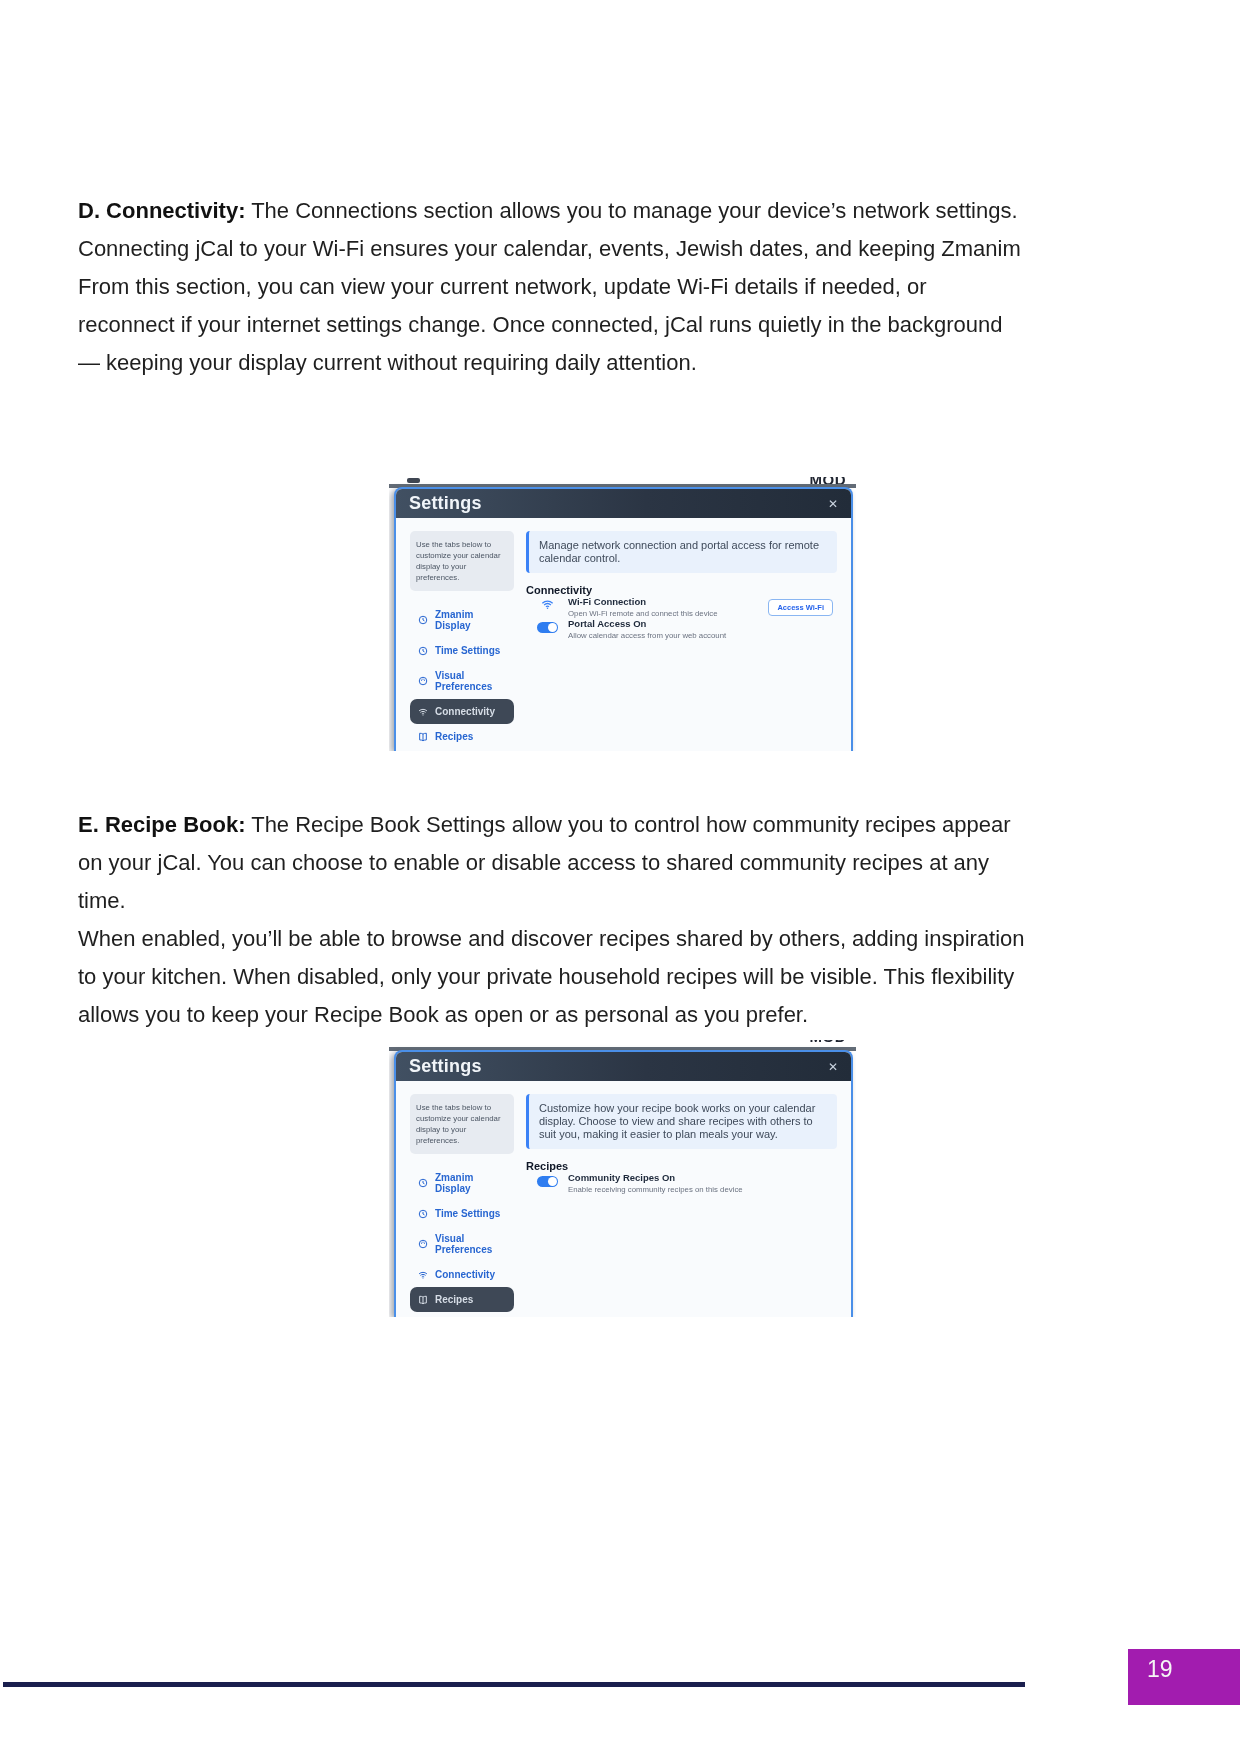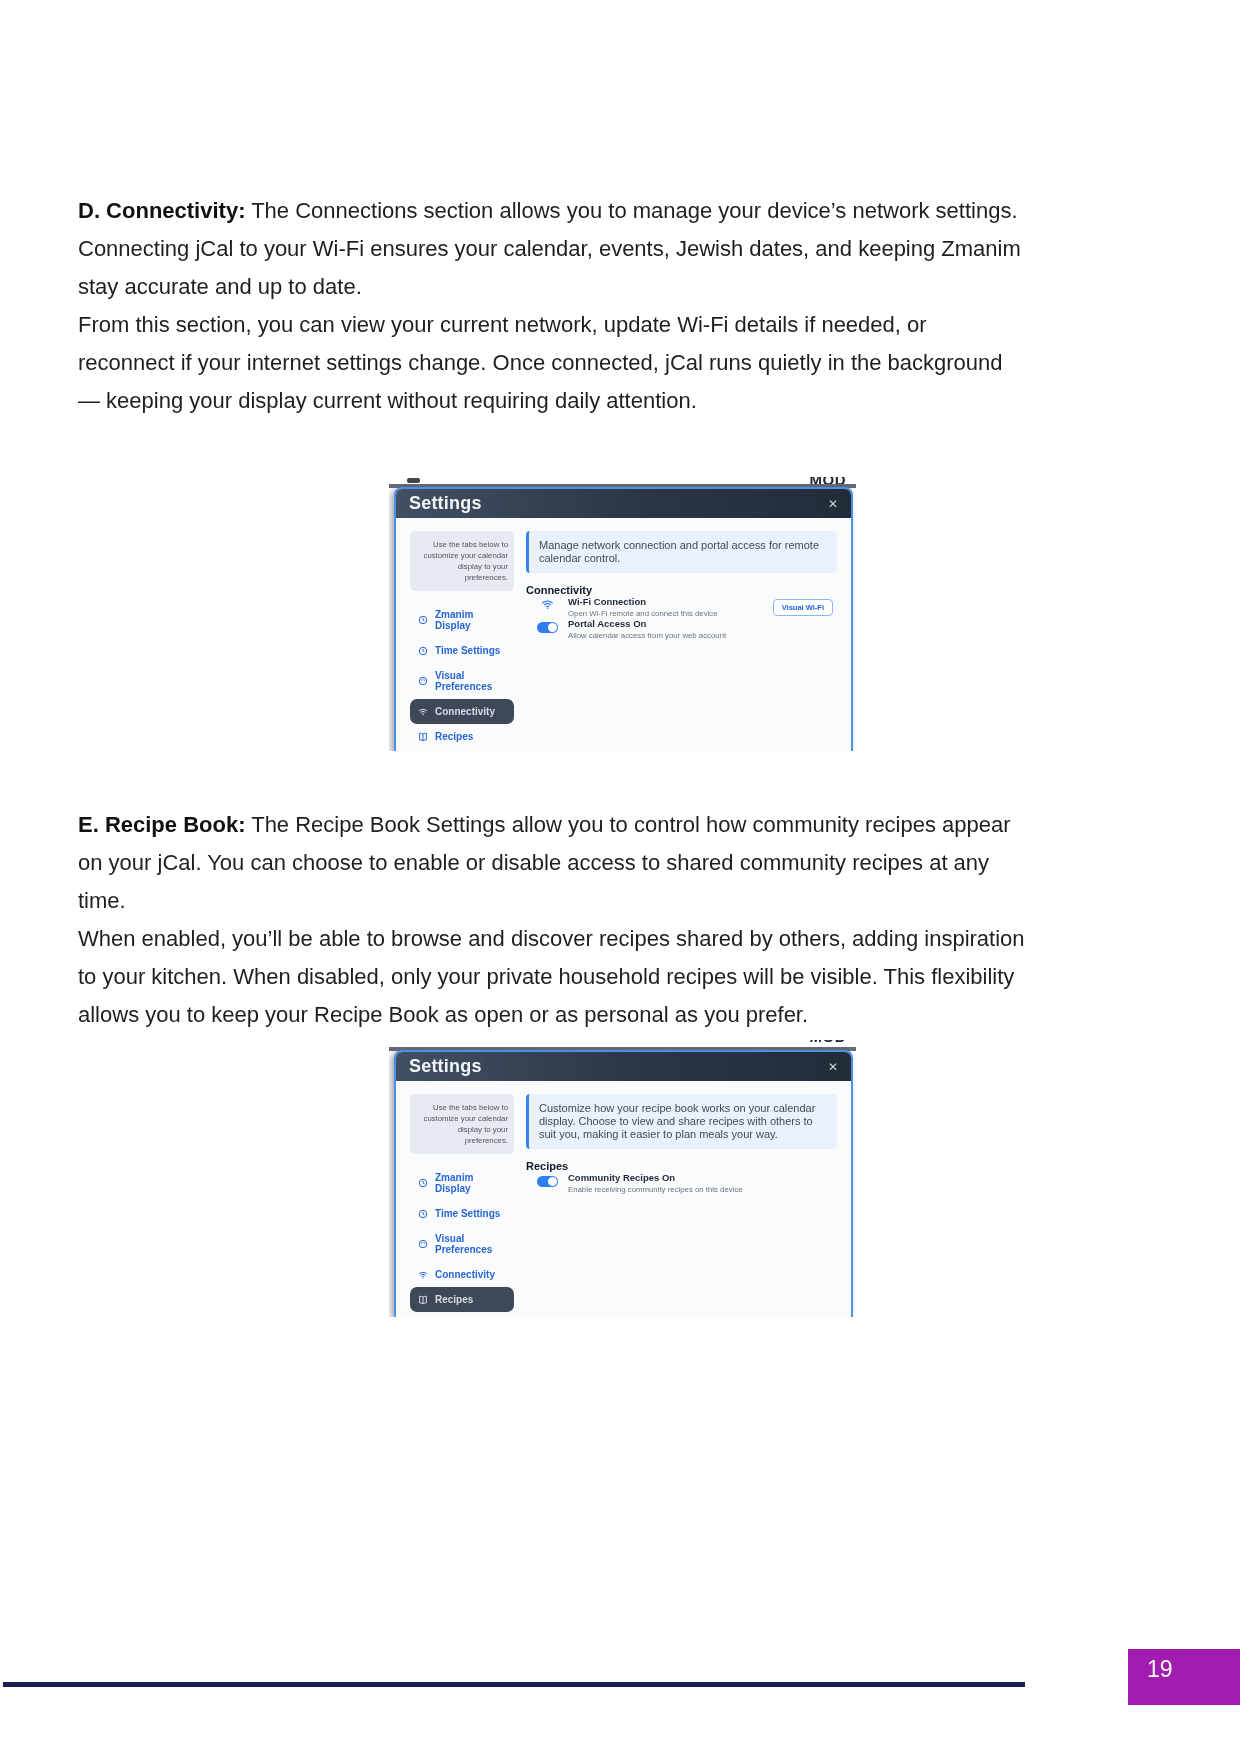--- a/index.html
+++ b/index.html
@@ -21,21 +21,21 @@
          border:2px solid #4a8fe8;border-bottom:none;border-radius:8px 8px 0 0;overflow:hidden;
          box-shadow:-3px 2px 6px rgba(50,60,75,.45);}
   .modal-header{height:29px;display:flex;align-items:center;padding:0 13px;
                 background:linear-gradient(90deg,#415062 0%,#2b3544 55%,#222c39 100%);}
   .modal-title{font-size:18px;font-weight:700;color:#f1f5f9;letter-spacing:.2px;}
   .modal-close{margin-left:auto;color:#cbd5e1;font-size:12px;line-height:1;cursor:default;}
   .modal-body{display:flex;gap:12px;padding:13px 14px 13px 14px;}
 
   .side{width:104px;flex:none;}
   .hint{background:#e7ebf1;border-radius:5px;padding:8px 6px;font-size:7.8px;line-height:11px;
-        color:#4b5563;text-align:right;}
+        color:#4b5563;text-align:left;}
   .nav{margin-top:11px;}
   .nav-item{display:flex;align-items:center;gap:7px;padding:7px 8px;font-size:10px;font-weight:600;
             color:#2866d1;border-radius:7px;}
   .nav-item svg{width:10px;height:10px;flex:none;}
   .nav-item.active{background:#3e4856;color:#d6dde6;}
 
   .content{flex:1;min-width:0;}
   .info{background:#e9f1fc;border-left:3px solid #3b82f6;border-radius:4px;padding:8px 10px;
         font-size:11px;line-height:13px;color:#3f4a5a;}
   .sec-title{margin-top:11px;font-size:11px;font-weight:700;color:#101828;}
@@ -57,21 +57,20 @@
   .page-num{color:#f5f5f5;font-size:23px;padding:7px 0 0 19px;}
 </style>
 </head>
 <body>
 
 <div class="page">
 
   <div class="doc-block" style="top:192px;">
     <div class="doc-line"><b>D. Connectivity:</b><span>  The Connections section allows you to manage your device’s network settings.</span></div>
     <div class="doc-line">Connecting jCal to your Wi-Fi ensures your calendar, events, Jewish dates, and keeping Zmanim</div>
-    <div class="doc-line">stay accurate and up to date.</div>
     <div class="doc-line">From this section, you can view your current network, update Wi-Fi details if needed, or</div>
     <div class="doc-line">reconnect if your internet settings change. Once connected, jCal runs quietly in the background</div>
     <div class="doc-line">— keeping your display current without requiring daily attention.</div>
   </div>
 
   <div class="shot" style="top:477px;height:274px;">
     <div class="bg-frag" style="top:-6px;">MOD</div>
     <div class="bg-chip"></div>
     <div class="band"></div>
     <div class="modal">
@@ -133,21 +132,21 @@
                   <path d="M2.5 9.5c5.5-5 13.5-5 19 0"></path>
                   <path d="M5.8 13c3.6-3.2 8.8-3.2 12.4 0"></path>
                   <path d="M9.2 16.2c1.7-1.5 3.9-1.5 5.6 0"></path>
                   <circle cx="12" cy="19" r="1.4" fill="currentColor" stroke="none"></circle>
                 </svg>
             </span>
             <div class="texts">
               <div class="row-title">Wi-Fi Connection</div>
               <div class="row-sub">Open Wi-Fi remote and connect this device</div>
             </div>
-            <button class="btn">Visual Wi-Fi</button>
+            <button class="btn">Access Wi-Fi</button>
           </div>
           <div class="row">
             <span class="lead">
                 <span class="toggle"></span>
               </span>
             <div class="texts">
               <div class="row-title">Portal Access On</div>
               <div class="row-sub">Allow calendar access from your web account</div>
             </div>
           </div>

